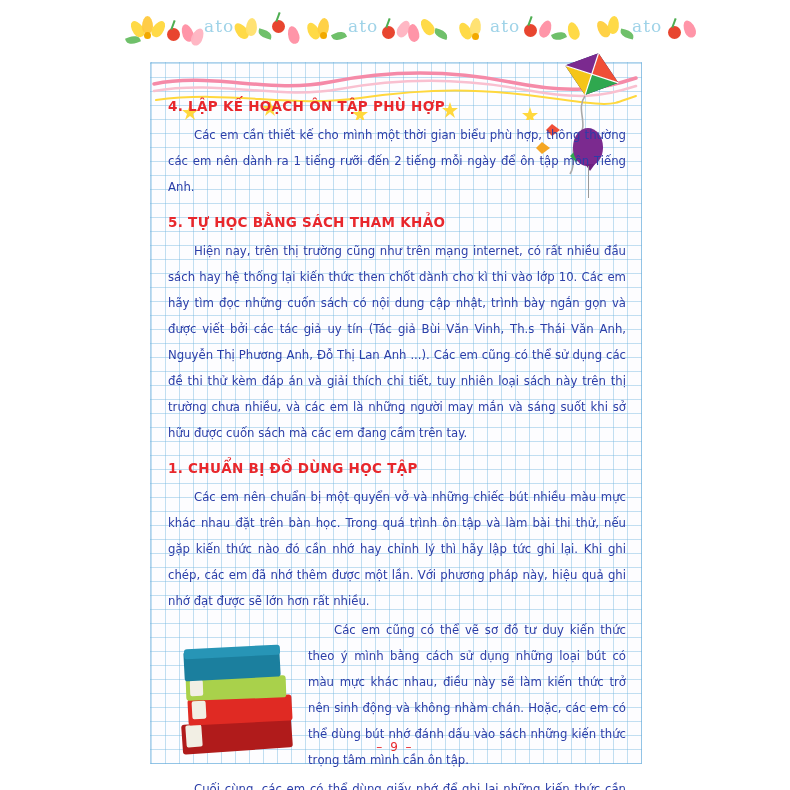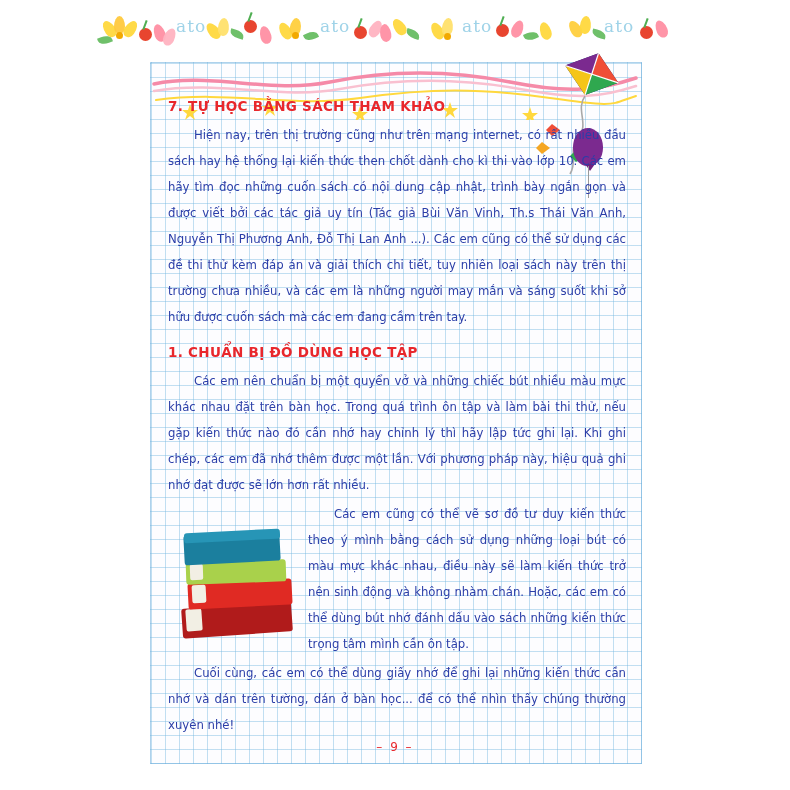--- a/index.html
+++ b/index.html
@@ -32,21 +32,21 @@
     background-image:
       linear-gradient(to right, rgba(120,185,225,0.45) 1px, transparent 1px),
       linear-gradient(to bottom, rgba(120,185,225,0.45) 1px, transparent 1px);
     background-size: 14px 14px;
     border: 1px solid rgba(110,175,220,0.55);
   }
 
   
   .top-border {
     position: absolute;
-    left: 84px;
+    left: 112px;
     top: 6px;
     width: 600px;
     height: 56px;
   }
   .petal {
     position: absolute;
     width: 11px;
     height: 18px;
     border-radius: 50% 50% 50% 50% / 60% 60% 40% 40%;
     opacity: 0.95;
@@ -295,23 +295,27 @@
         <polygon points="12,104 20,110 12,116 6,110"></polygon>
       </g>
     </svg>
   </div>
 
   <div class="balloon"></div>
   <div class="balloon-string"></div>
 
   <div class="content">
 
-
     <div class="block">
-      <h2 class="heading">7. TỰ HỌC BẰNG SÁCH THAM KHẢO</h2>
+      <h2 class="heading">4. LẬP KẾ HOẠCH ÔN TẬP PHÙ HỢP</h2>
+      <p class="para">Các em cần thiết kế cho mình một thời gian biểu phù hợp, thông thường các em nên dành ra 1 tiếng rưỡi đến 2 tiếng mỗi ngày để ôn tập môn Tiếng Anh.</p>
+    </div>
+
+    <div class="block">
+      <h2 class="heading">5. TỰ HỌC BẰNG SÁCH THAM KHẢO</h2>
       <p class="para">Hiện nay, trên thị trường cũng như trên mạng internet, có rất nhiều đầu sách hay hệ thống lại kiến thức then chốt dành cho kì thi vào lớp 10. Các em hãy tìm đọc những cuốn sách có nội dung cập nhật, trình bày ngắn gọn và được viết bởi các tác giả uy tín (Tác giả Bùi Văn Vinh, Th.s Thái Văn Anh, Nguyễn Thị Phương Anh, Đỗ Thị Lan Anh ...). Các em cũng có thể sử dụng các đề thi thử kèm đáp án và giải thích chi tiết, tuy nhiên loại sách này trên thị trường chưa nhiều, và các em là những người may mắn và sáng suốt khi sở hữu được cuốn sách mà các em đang cầm trên tay.</p>
     </div>
 
     <div class="block-tight">
       <h2 class="heading">1. CHUẨN BỊ ĐỒ DÙNG HỌC TẬP</h2>
       <p class="para">Các em nên chuẩn bị một quyển vở và những chiếc bút nhiều màu mực khác nhau đặt trên bàn học. Trong quá trình ôn tập và làm bài thi thử, nếu gặp kiến thức nào đó cần nhớ hay chỉnh lý thì hãy lập tức ghi lại. Khi ghi chép, các em đã nhớ thêm được một lần. Với phương pháp này, hiệu quả ghi nhớ đạt được sẽ lớn hơn rất nhiều.</p>
 
       <div class="clearfix">
         <div class="books-float">
           <div class="books">

